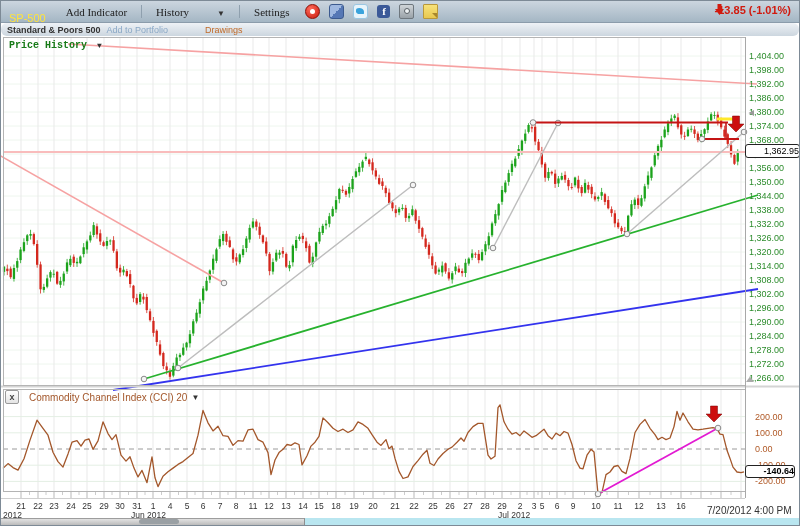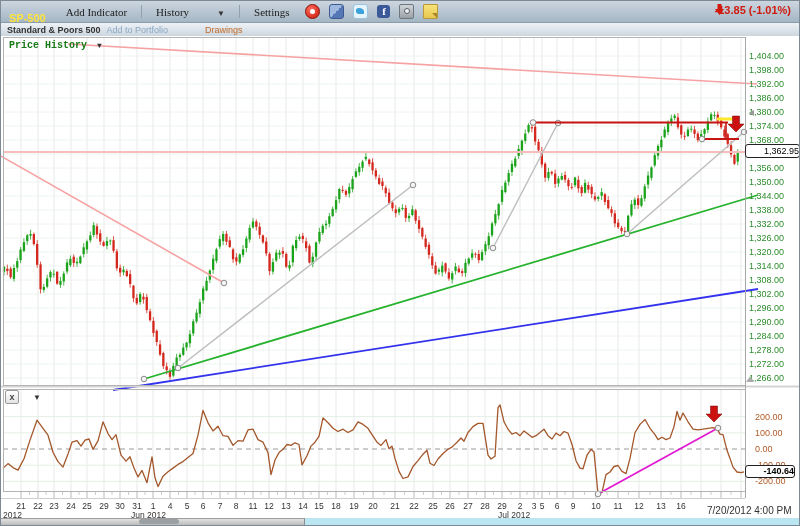--- a/index.html
+++ b/index.html
@@ -2,21 +2,21 @@
 <html><head>
 <meta charset="utf-8">
 <style>
   html,body{margin:0;padding:0;background:#dfe3e8;}
   #frame{position:relative;width:798px;height:524px;border:1px solid #7d8a96;background:#ffffff;
          font-family:"Liberation Sans",sans-serif;overflow:hidden;}
   
   #toolbar{position:absolute;left:0;top:0;width:100%;height:21px;
            background:linear-gradient(#ccd6df,#a4b6c4);border-bottom:1px solid #8b9cab;
            display:flex;align-items:center;font-size:11px;color:#1c1c1c;}
-  .tb-sym{color:#ffe43c;font-weight:bold;margin:12px 10px 0 8px;}
+  .tb-sym{color:#ffe43c;font-weight:normal;margin:12px 10px 0 8px;}
   .tb-item{margin:0 10px;cursor:default;font-family:Liberation Serif, serif;}
   .tb-sep{width:1px;height:13px;background:#8fa0ae;margin:0 4px;}
   .caret{display:inline-block;font-size:8px;color:#333;margin-left:4px;}
   #hourly-caret{margin-left:28px;}
   .tb-icons{display:flex;align-items:center;gap:9px;margin-left:6px;}
   .icon13{width:13px;height:13px;border-radius:3px;position:relative;}
   #icon-alerts{border-radius:50%;background:radial-gradient(circle at 35% 30%,#ff6a5a,#c81a0e);border:1px solid #8c0f06;}
   #icon-alerts:after{content:"";position:absolute;left:4px;top:4px;width:5px;height:5px;background:#fff;border-radius:50%;}
   #icon-cube{background:linear-gradient(135deg,#9fb8e0 0 50%,#5577b5 50% 100%);border:1px solid #3c5a8f;}
   #icon-twitter{background:#e8f4fb;border:1px solid #9cc7e2;}
@@ -24,21 +24,21 @@
      border-radius:60% 90% 10% 70%;}
   #icon-facebook{background:#3b5998;color:#fff;font:bold 11px "Liberation Serif",serif;text-align:center;line-height:13px;}
   #icon-camera{background:linear-gradient(#cfd4d8,#9aa2a8);border:1px solid #6e777e;border-radius:2px;}
   #icon-camera:after{content:"";position:absolute;left:3.5px;top:3px;width:6px;height:6px;border-radius:50%;
      background:#eef2f4;border:1px solid #596066;box-sizing:border-box;}
   #icon-notes{background:linear-gradient(#f7e27a,#e8c84f);border:1px solid #b9983a;border-radius:1px;}
   #icon-notes:after{content:"";position:absolute;right:0;bottom:0;border-style:solid;border-width:0 5px 5px 0;
      border-color:transparent #a8872c transparent transparent;}
   #change{position:absolute;right:8px;top:3px;color:#d11a0e;font-weight:bold;font-size:11px;display:flex;align-items:center;gap:3px;}
   #subbar{position:absolute;left:0;top:22px;width:100%;height:13px;
-          background:linear-gradient(#eef2f6,#ccd6df);display:flex;align-items:center;font-size:9px;}
+          background:linear-gradient(#eef2f6,#ccd6df);display:flex;align-items:center;font-size:9px;border-radius:6px;}
   #sub-name{color:#333;font-weight:bold;margin:0 6px 0 6px;}
   #sub-port{color:#8aa8c6;margin-right:21px;}
   #sub-draw{color:#c06a28;padding-left:16px;}
   
   #price-hist{position:absolute;left:8px;top:39px;font-size:10px;color:#177a17;font-weight:bold;z-index:5;font-family:Liberation Mono, monospace;}
   #cci-head{position:absolute;left:4px;top:389px;display:flex;align-items:center;z-index:5;font-size:10px;color:#a3572b;}
   #cci-x{width:12px;height:12px;border:1px solid #9a9a9a;background:linear-gradient(#fff,#e4e4e4);
          font:bold 9px "Liberation Sans",sans-serif;color:#444;text-align:center;line-height:12px;border-radius:2px;margin-right:10px;}
   .valbox{position:absolute;background:#fff;border:1px solid #222;border-radius:3px;z-index:6;
           font-size:9px;color:#000;text-align:right;}
@@ -840,20 +840,21 @@
     <span id="sub-port">Add to Portfolio</span>
     <span id="sub-draw">Drawings</span>
   </div>
 
   <div id="price-hist">
     <span>Price History</span>
     <span class="caret">▼</span>
   </div>
   <div id="cci-head">
     <span id="cci-x">x</span>
+    <span>Commodity Channel Index (CCI) 20</span>
     <span class="caret">▼</span>
   </div>
 
   <div class="valbox" id="price-box">1,362.95</div>
   <div class="valbox" id="cci-box">-140.64</div>
 
   <div id="timestamp">7/20/2012 4:00 PM</div>
 
   <div id="scroll">
     <div id="scroll-thumb"></div>

